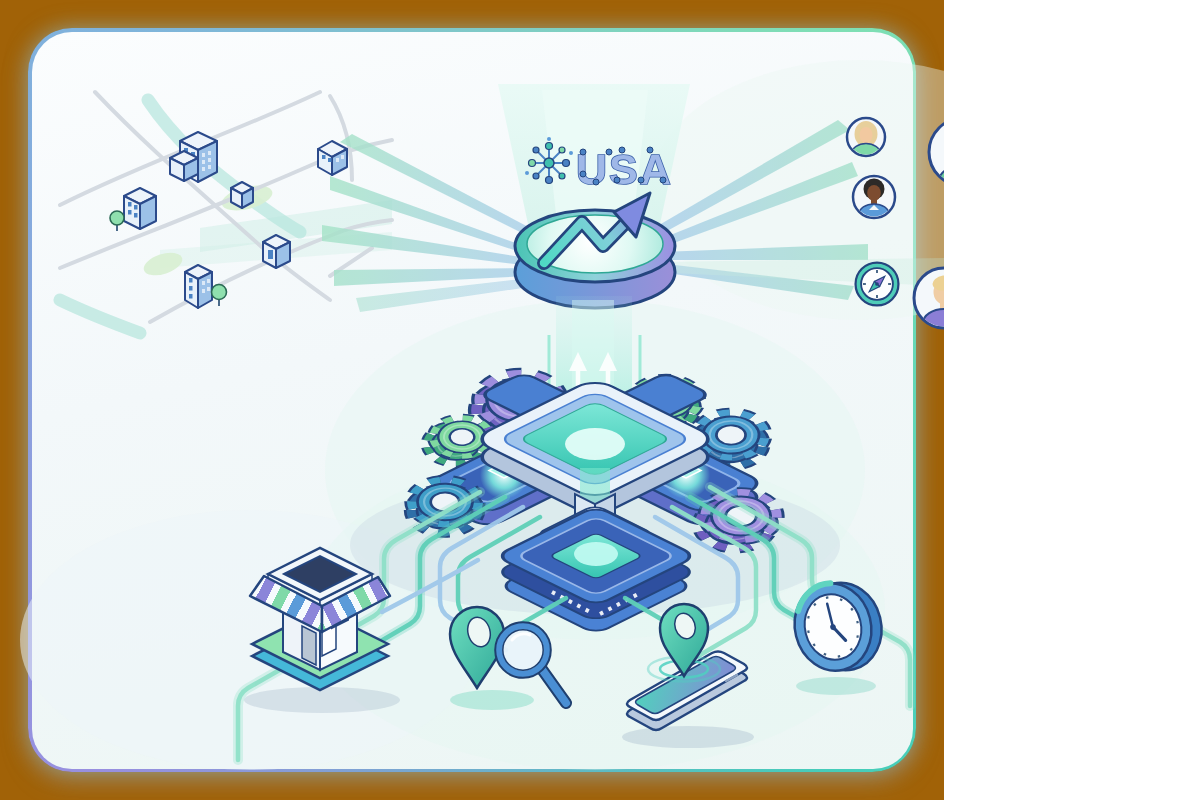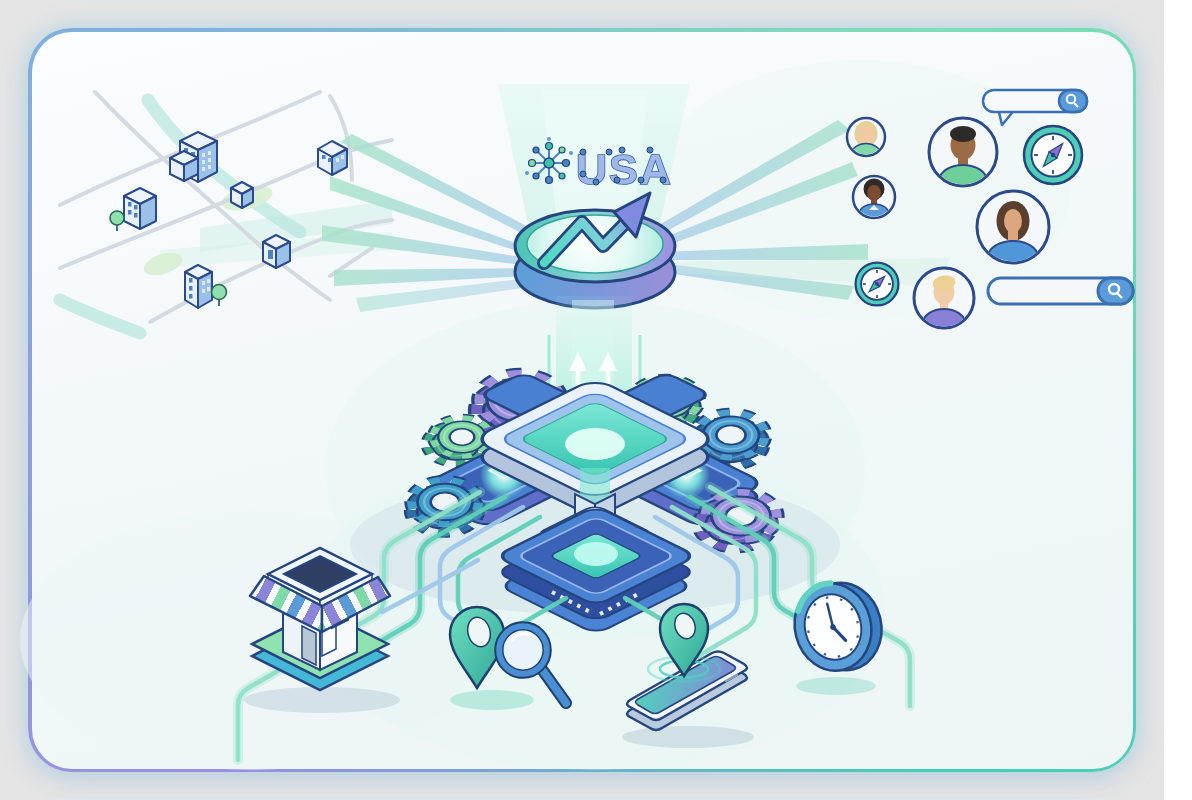--- a/index.html
+++ b/index.html
@@ -1,16 +1,16 @@
 <!DOCTYPE html>
 <html><head>
 <meta charset="utf-8">
 <style>
   html,body{margin:0;padding:0;background:#ffffff;}
-  .stage{position:relative;width:1164px;height:800px;overflow:hidden;background:#e5e5e5;
+  .stage{position:relative;width:944px;height:800px;overflow:hidden;background:#a16207;
          font-family:"Liberation Sans", sans-serif;text-align:right;}
   .frame{position:absolute;inset:28px;border-radius:44px;
          background:conic-gradient(from 45deg,#7fdfb4 0deg,#45cdb9 90deg,#988fdf 180deg,#7fb3dc 270deg,#7fdfb4 360deg);
          box-shadow:0 0 22px rgba(140,205,230,.5), 0 10px 28px rgba(150,170,210,.25);}
   .canvas{position:absolute;inset:3.5px;border-radius:40px;
           background:linear-gradient(168deg,#fbfdfe 0%,#f3f8fa 42%,#ecf6f4 100%);}
   svg{position:absolute;left:0;top:0;}
   .usa-label{font-family:"Liberation Sans", sans-serif;font-weight:bold;font-size:43px;letter-spacing:2px;
              fill:#9fb8e8;stroke:#3a5fa8;stroke-width:1.6;paint-order:stroke;}
 </style>

